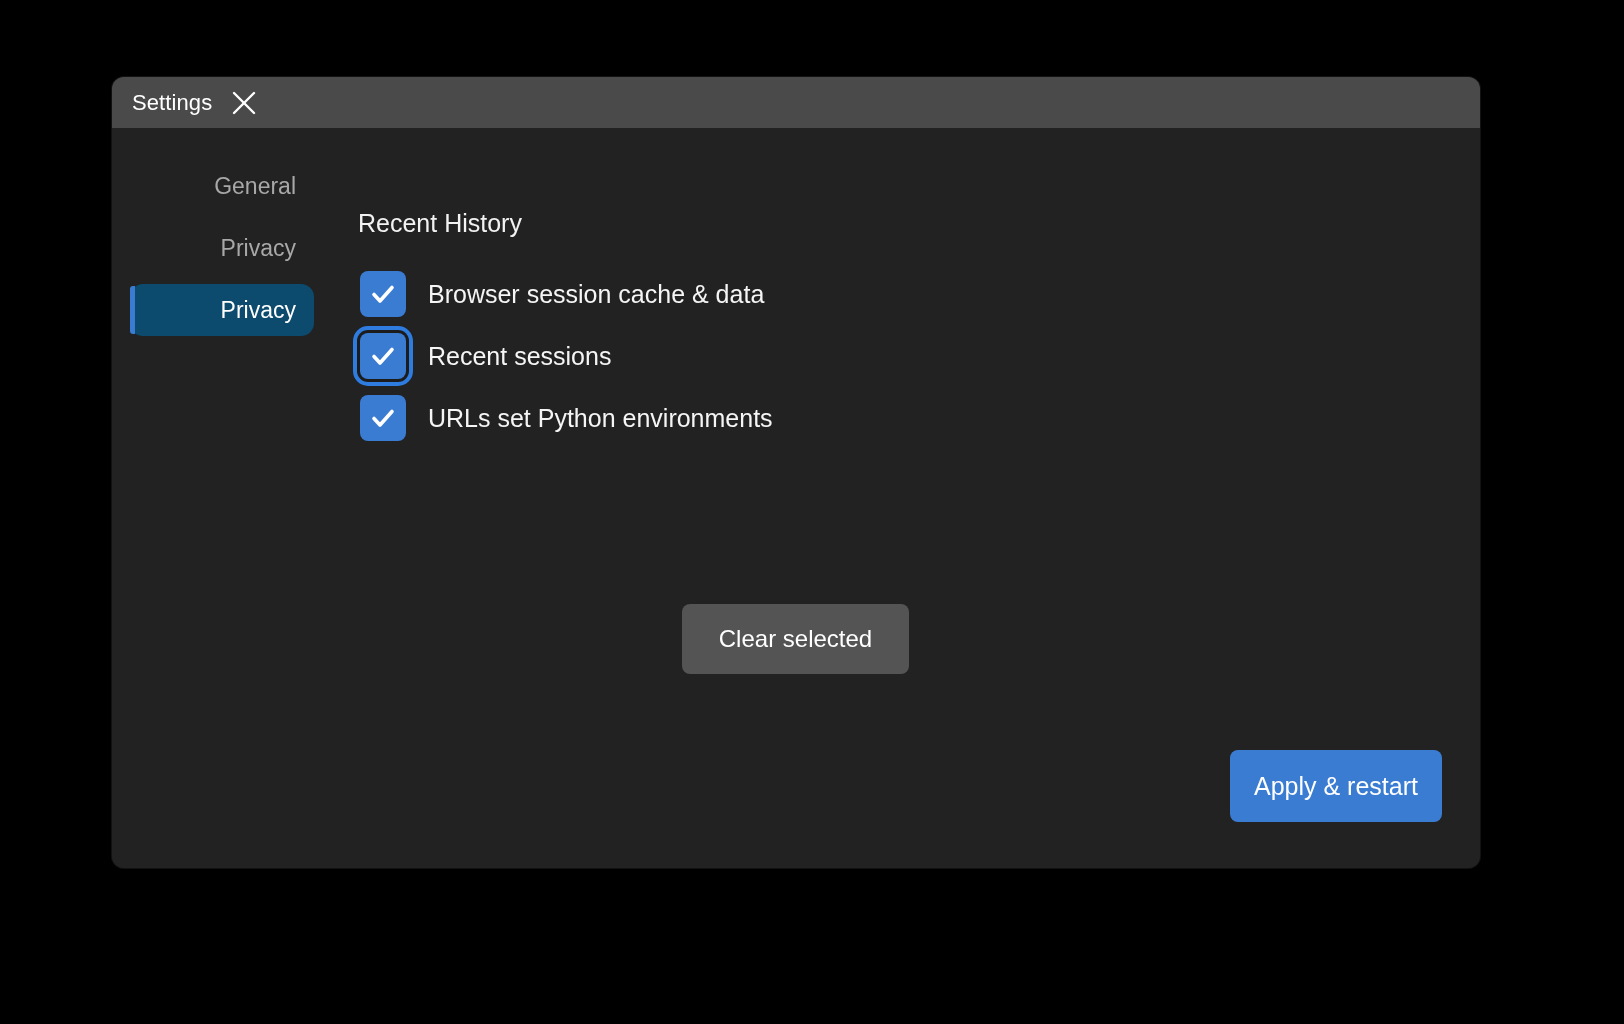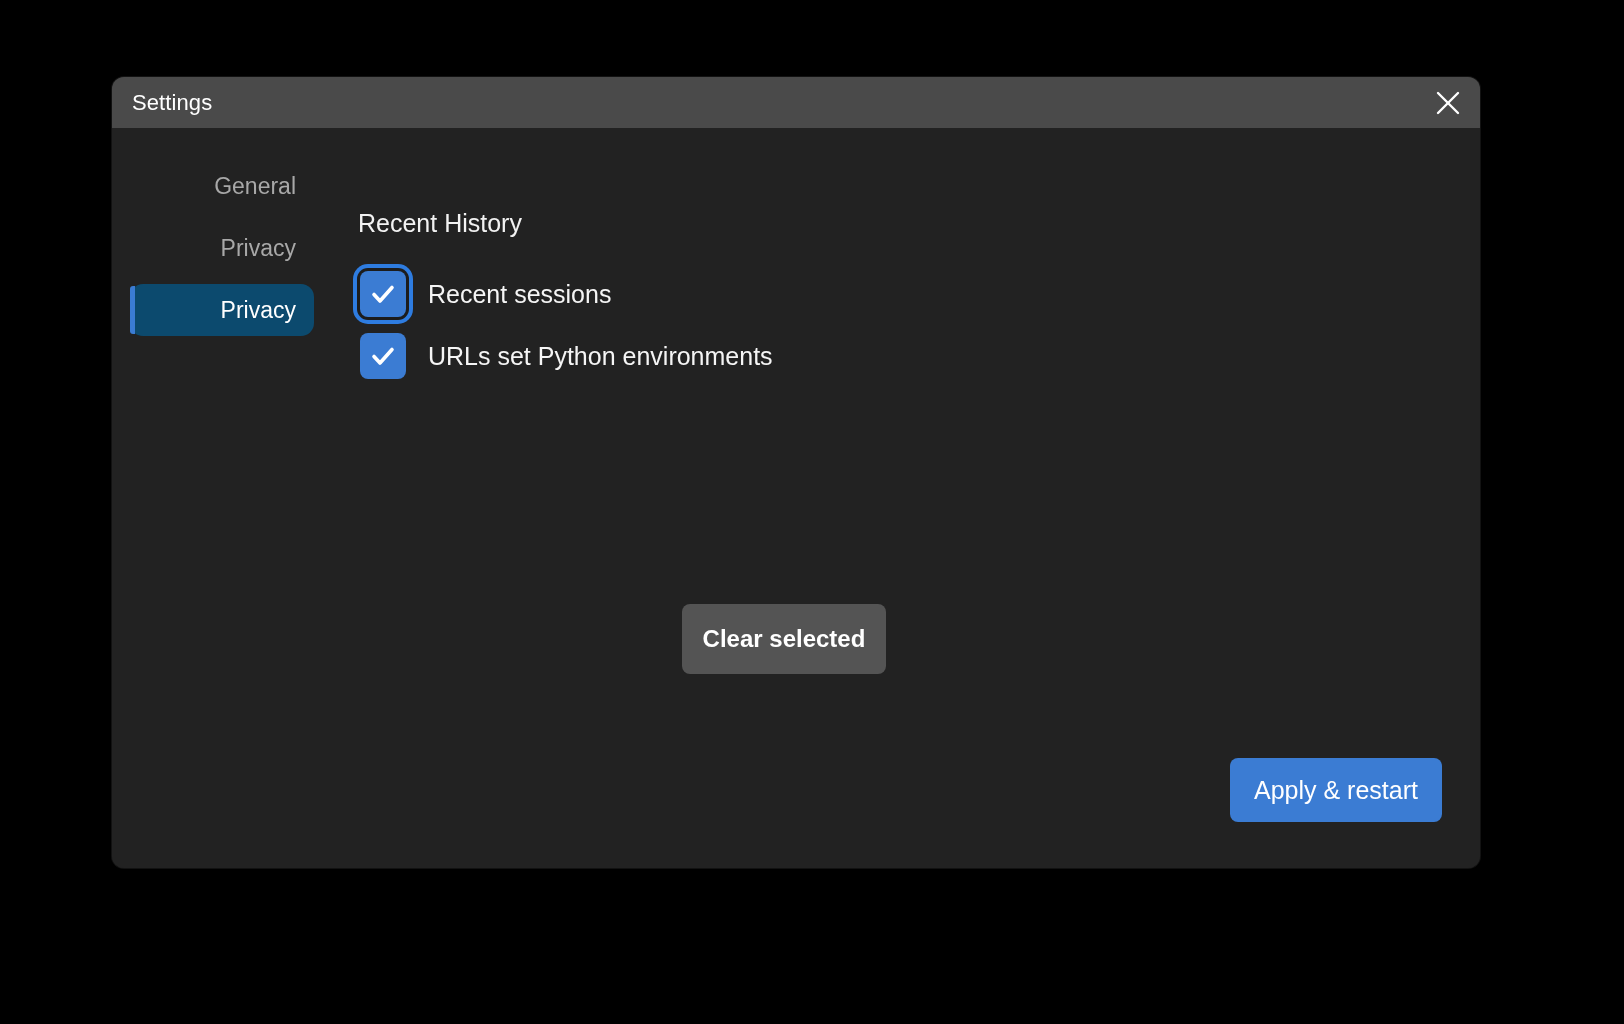--- a/index.html
+++ b/index.html
@@ -35,21 +35,21 @@
     flex-direction: column;
   }
 
   .titlebar {
     position: relative;
     height: 51px;
     min-height: 51px;
     background: #4a4a4a;
     display: flex;
     align-items: center;
-    justify-content: space-between;
+    justify-content: flex-start;
     padding: 0 0 0 20px;
     box-sizing: border-box;
   }
 
   .title-text {
     color: #ffffff;
     font-size: 22px;
     letter-spacing: 0.1px;
     line-height: 1;
   }
@@ -179,42 +179,41 @@
     font-size: 25px;
     white-space: nowrap;
     line-height: 1;
   }
 
   
   .clear-btn {
     position: absolute;
     left: 366px;
     top: 476px;
-    width: 204px;
+    width: 227px;
     height: 70px;
     background: #545454;
     border: none;
     border-radius: 8px;
     color: #ffffff;
     font-size: 24px;
     font-family: "Liberation Sans", sans-serif;
     cursor: pointer;
     display: flex;
     align-items: center;
     justify-content: center;
-    font-weight: bold;
   }
 
   
   .apply-btn {
     position: absolute;
     right: 38px;
     bottom: 46px;
     width: 212px;
-    height: 64px;
+    height: 72px;
     background: #3b7cd3;
     border: none;
     border-radius: 8px;
     color: #ffffff;
     font-size: 25px;
     font-family: "Liberation Sans", sans-serif;
     cursor: pointer;
     display: flex;
     align-items: center;
     justify-content: center;
@@ -252,20 +251,30 @@
           <span>Privacy</span>
         </div>
       </nav>
 
       <section class="main">
 
         <div class="section-title">Recent History</div>
 
         <div class="checkbox-list">
 
+          <div class="check-row">
+            <span class="cb checked">
+              <span>
+                <svg width="30" height="30" viewBox="0 0 30 30" aria-hidden="true">
+                  <polyline points="6,15.5 12,22 24,8.5" fill="none" stroke="#ffffff" stroke-width="3.6" stroke-linecap="round" stroke-linejoin="round"></polyline>
+                </svg>
+              </span>
+            </span>
+            <span class="check-label">Browser session cache &amp; data</span>
+          </div>
 
 
           <div class="check-row">
             <span class="cb checked focused">
               <span>
                 <svg width="30" height="30" viewBox="0 0 30 30" aria-hidden="true">
                   <polyline points="6,15.5 12,22 24,8.5" fill="none" stroke="#ffffff" stroke-width="3.6" stroke-linecap="round" stroke-linejoin="round"></polyline>
                 </svg>
               </span>
             </span>

